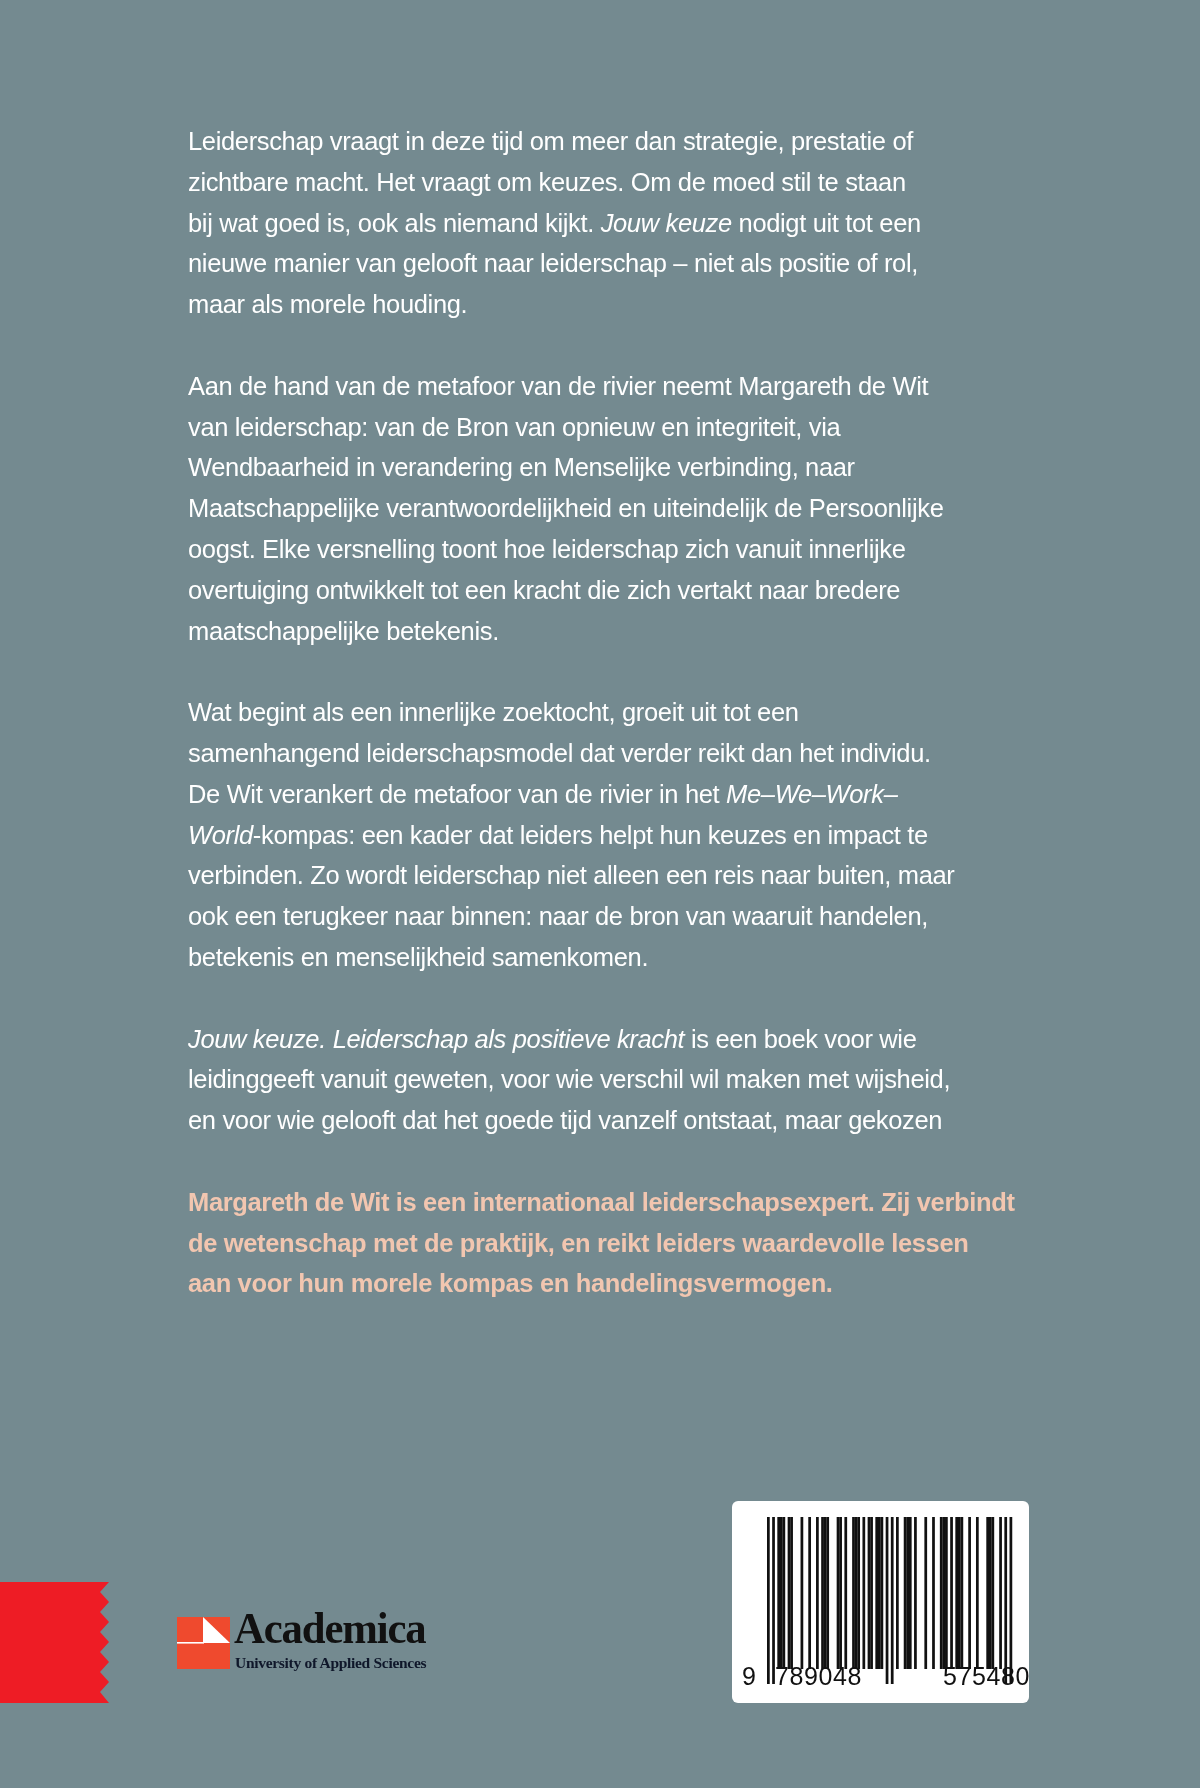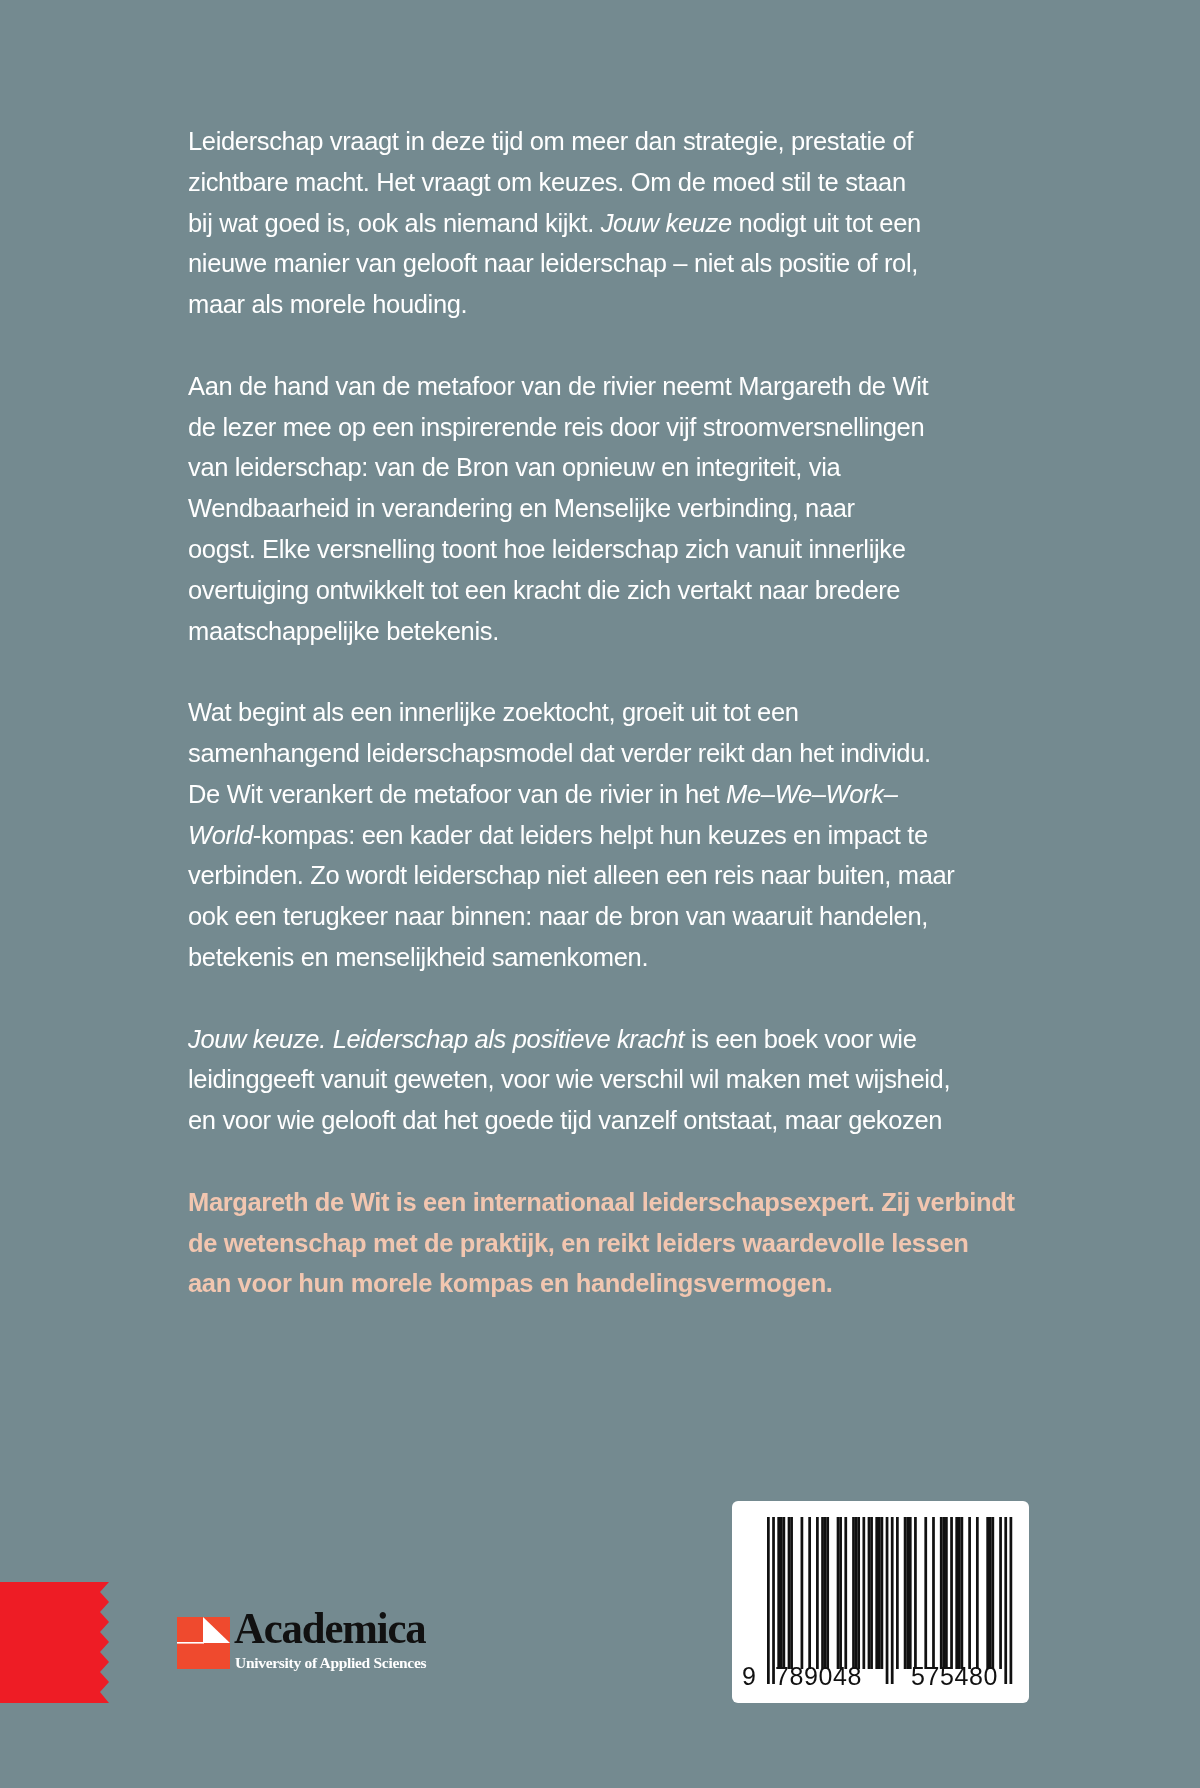--- a/index.html
+++ b/index.html
@@ -27,21 +27,21 @@
   .logo-mark { position: absolute; left: 0; top: 0; width: 53px; height: 52px; }
   .logo-name {
     position: absolute; left: 57px; top: -11px;
     font-family: "Liberation Serif", serif; font-weight: bold;
     font-size: 45px; letter-spacing: -1.2px; color: #111111; line-height: 1;
     transform: scaleX(0.95); transform-origin: left top;
   }
   .logo-sub {
     position: absolute; left: 58px; top: 38px;
     font-family: "Liberation Serif", serif; font-weight: bold;
-    font-size: 15.5px; letter-spacing: -0.3px; color: #ffffff; line-height: 1; white-space: nowrap;
+    font-size: 15.5px; letter-spacing: -0.3px; color: #0f172a; line-height: 1; white-space: nowrap;
   }
 
   .barcode-box {
     position: absolute; left: 732px; top: 1501px; width: 297px; height: 202px;
     background: #ffffff; border-radius: 6px;
   }
   .barcode-svg { position: absolute; left: 0; top: 0; }
   .bc-digit {
     position: absolute; top: 163px; font-size: 25px; color: #111;
     font-family: "Liberation Sans", sans-serif; line-height: 1;
@@ -53,23 +53,23 @@
 <div class="blurb" id="blurb">
     <div class="para">
       <span class="line"><span>Leiderschap vraagt in deze tijd om meer dan strategie, prestatie of</span></span>
       <span class="line"><span>zichtbare macht. Het vraagt om keuzes. Om de moed stil te staan</span></span>
       <span class="line"><span>bij wat goed is, ook als niemand kijkt. </span><em>Jouw keuze</em><span> nodigt uit tot een</span></span>
       <span class="line"><span>nieuwe manier van gelooft naar leiderschap – niet als positie of rol,</span></span>
       <span class="line"><span>maar als morele houding.</span></span>
     </div>
     <div class="para">
       <span class="line"><span>Aan de hand van de metafoor van de rivier neemt Margareth de Wit</span></span>
-      <span class="line"><span>de lezer mee op een inspirerende reis door vijf stroomversnellingen</span></span>
       <span class="line"><span>van leiderschap: van de Bron van opnieuw en integriteit, via</span></span>
       <span class="line"><span>Wendbaarheid in verandering en Menselijke verbinding, naar</span></span>
+      <span class="line"><span>Maatschappelijke verantwoordelijkheid en uiteindelijk de Persoonlijke</span></span>
       <span class="line"><span>oogst. Elke versnelling toont hoe leiderschap zich vanuit innerlijke</span></span>
       <span class="line"><span>overtuiging ontwikkelt tot een kracht die zich vertakt naar bredere</span></span>
       <span class="line"><span>maatschappelijke betekenis.</span></span>
     </div>
     <div class="para">
       <span class="line"><span>Wat begint als een innerlijke zoektocht, groeit uit tot een</span></span>
       <span class="line"><span>samenhangend leiderschapsmodel dat verder reikt dan het individu.</span></span>
       <span class="line"><span>De Wit verankert de metafoor van de rivier in het </span><em>Me–We–Work–</em></span>
       <span class="line"><em>World</em><span>-kompas: een kader dat leiders helpt hun keuzes en impact te</span></span>
       <span class="line"><span>verbinden. Zo wordt leiderschap niet alleen een reis naar buiten, maar</span></span>
@@ -149,14 +149,14 @@
       <rect x="243.98" y="16" width="2.73" height="152" fill="#111111"></rect>
       <rect x="254.30" y="16" width="2.73" height="152" fill="#111111"></rect>
       <rect x="256.88" y="16" width="2.73" height="152" fill="#111111"></rect>
       <rect x="259.46" y="16" width="2.73" height="152" fill="#111111"></rect>
       <rect x="267.20" y="16" width="2.73" height="152" fill="#111111"></rect>
       <rect x="272.36" y="16" width="2.73" height="167" fill="#111111"></rect>
       <rect x="277.52" y="16" width="2.73" height="167" fill="#111111"></rect>
     </svg>
   <span class="bc-digit" style="left:10px;">9</span>
   <span class="bc-digit" style="left:43px; letter-spacing:0.6px;">789048</span>
-  <span class="bc-digit" style="left:143px; letter-spacing:0.6px;padding-left:36px;">575480</span>
+  <span class="bc-digit" style="left:175px; letter-spacing:0.6px;padding-left:36px;">575480</span>
 </div>
 
 </body></html>

